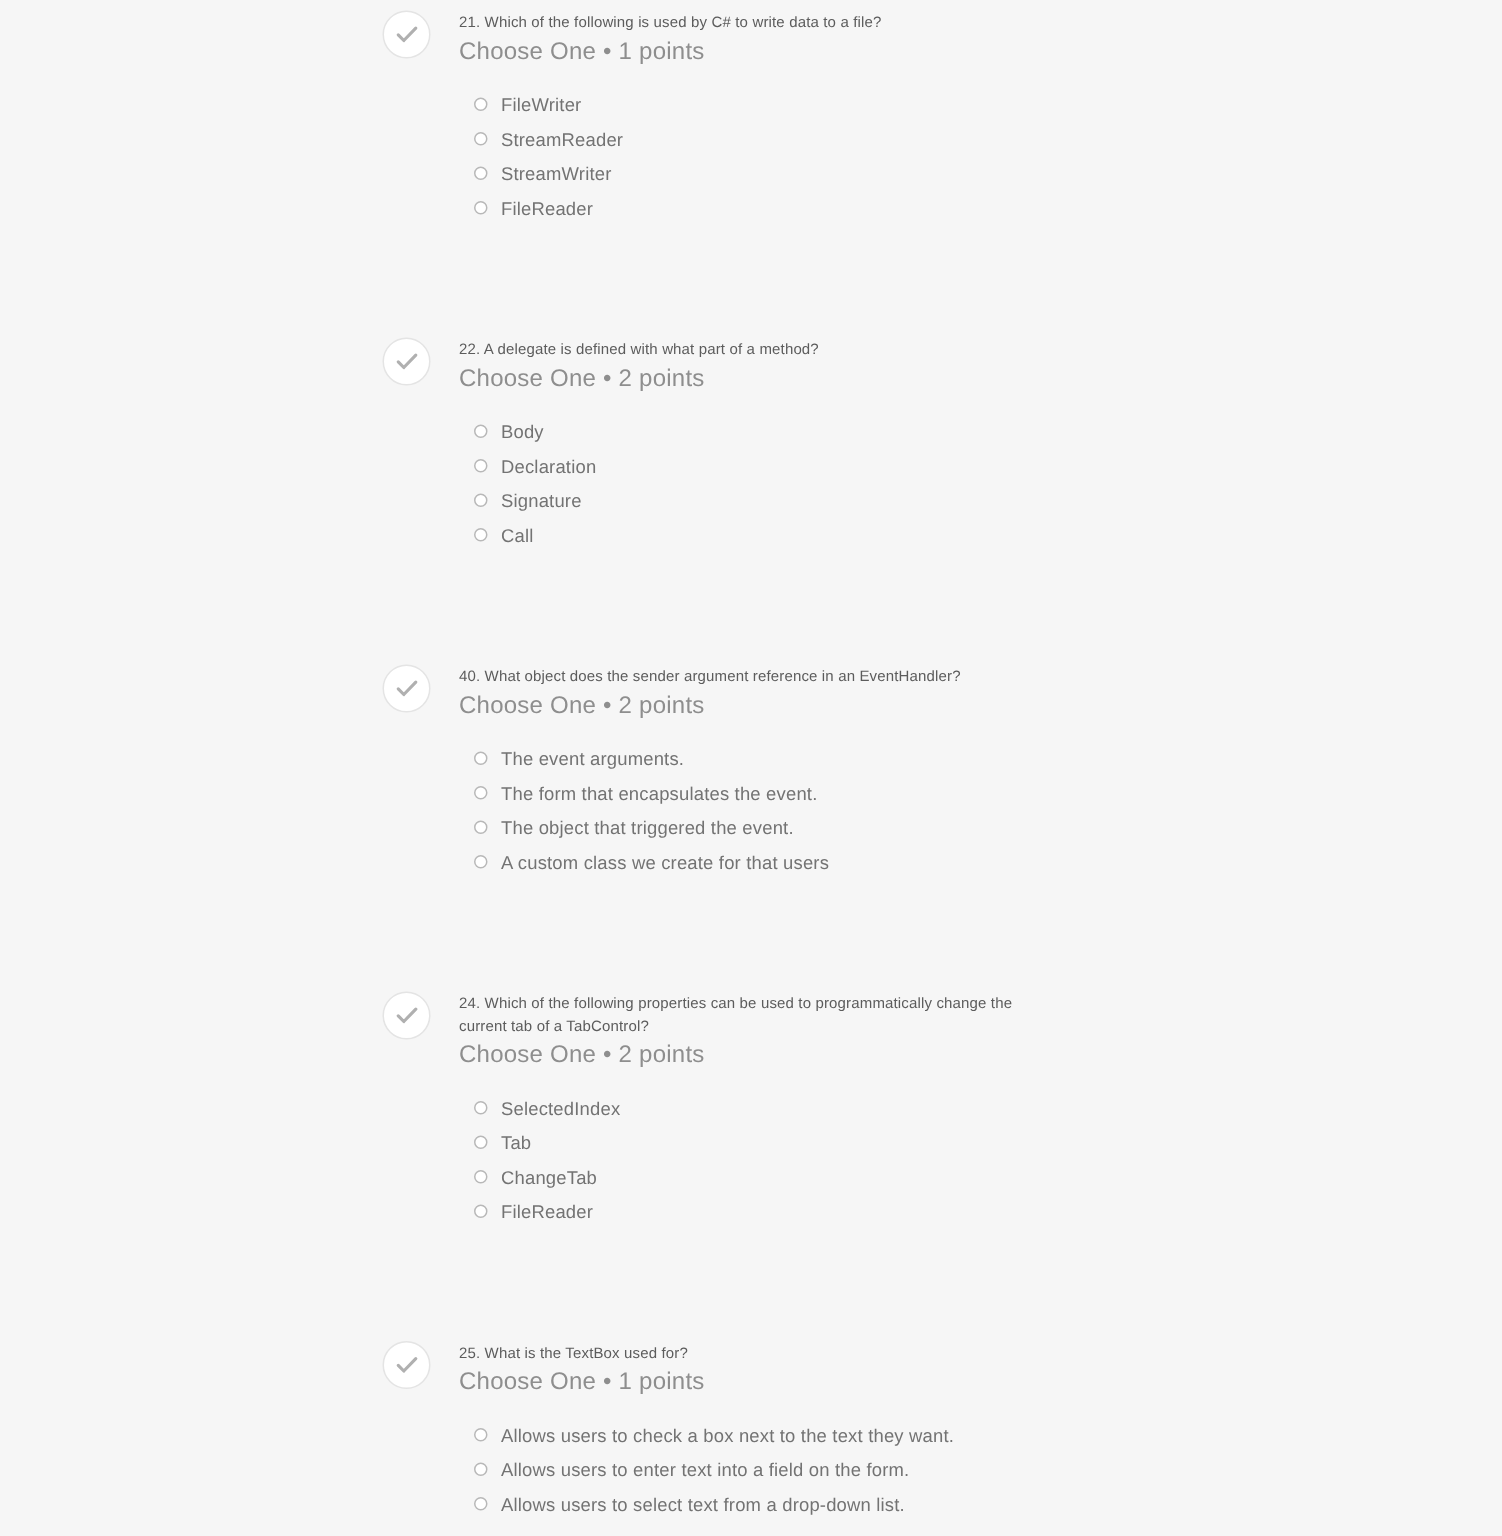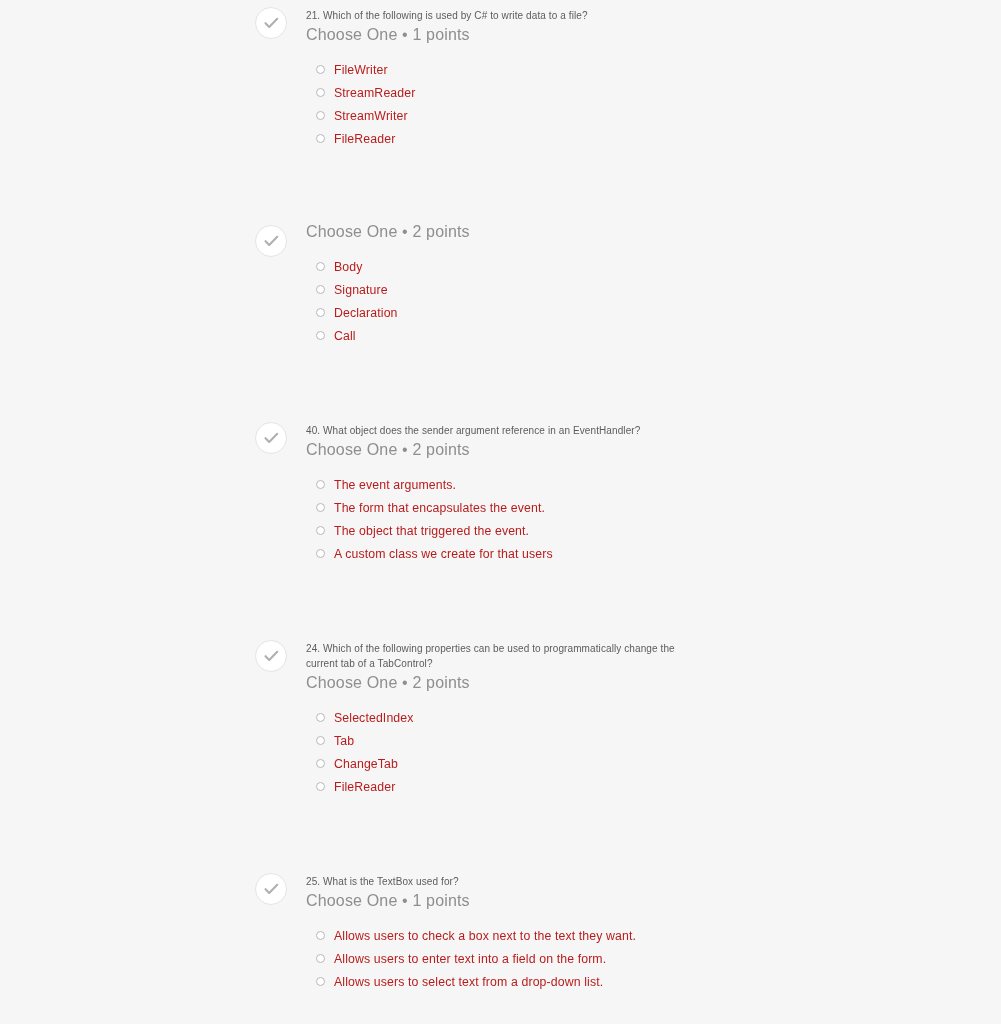--- a/index.html
+++ b/index.html
@@ -76,21 +76,21 @@
     border-radius: 50%;
     border: 1px solid #b8b8b8;
     background: #ffffff;
     box-sizing: border-box;
     flex: 0 0 auto;
     margin-right: 9px;
   }
   .option-label {
     font-size: 12.3px;
     line-height: 14px;
-    color: #b91c1c;
+    color: #737373;
     letter-spacing: 0.01em;
   }
 </style>
 </head>
 <body>
 
 <div class="quiz" id="quiz-root">
     <div class="question">
       <div class="status-circle">
         <svg width="15" height="13" viewBox="0 0 15 13">
@@ -120,33 +120,34 @@
         </div>
       </div>
     </div>
     <div class="question">
       <div class="status-circle">
         <svg width="15" height="13" viewBox="0 0 15 13">
           <path d="M1.5 6.2 L5.2 10 L13.2 1.8" fill="none" stroke="#b0b0b0" stroke-width="2.1" stroke-linecap="round" stroke-linejoin="round"></path>
         </svg>
       </div>
       <div class="q-body">
+        <div class="q-title">22. A delegate is defined with what part of a method?</div>
         <div class="q-meta">Choose One • 2 points</div>
         <div class="options">
           <div class="option">
             <span class="radio"></span>
             <span class="option-label">Body</span>
           </div>
           <div class="option">
             <span class="radio"></span>
+            <span class="option-label">Declaration</span>
+          </div>
+          <div class="option">
+            <span class="radio"></span>
             <span class="option-label">Signature</span>
-          </div>
-          <div class="option">
-            <span class="radio"></span>
-            <span class="option-label">Declaration</span>
           </div>
           <div class="option">
             <span class="radio"></span>
             <span class="option-label">Call</span>
           </div>
         </div>
       </div>
     </div>
     <div class="question">
       <div class="status-circle">

